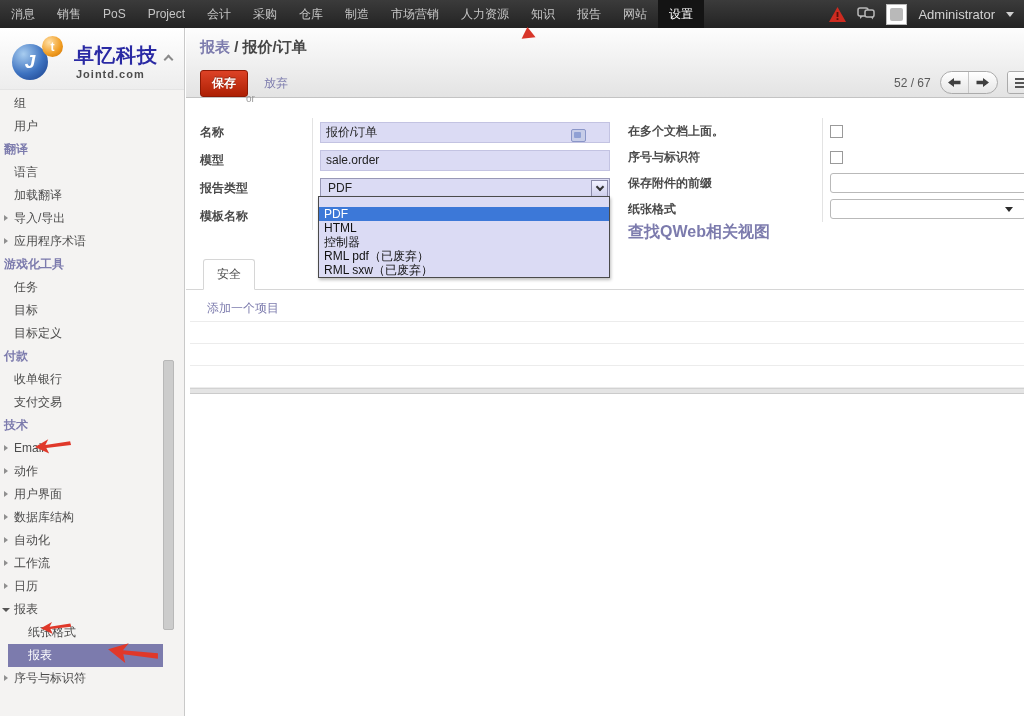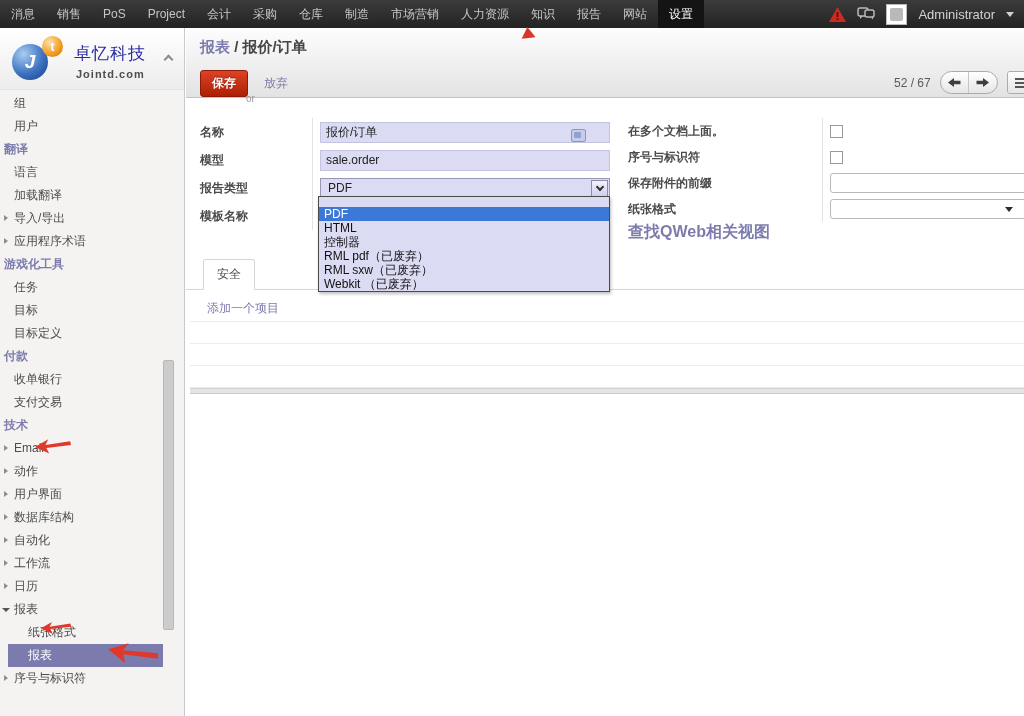--- a/index.html
+++ b/index.html
@@ -23,21 +23,21 @@
   
   .sidebar { position:absolute; left:0; top:28px; width:185px; height:688px;
     background:#f4f3f2; border-right:1px solid #c9c9c9; }
   .logo { position:relative; height:62px; background:linear-gradient(#ffffff,#ededed); border-bottom:1px solid #e4e4e4; cursor:pointer; }
   .ball-blue { position:absolute; left:12px; top:16px; width:36px; height:36px; border-radius:50%;
     background:radial-gradient(circle at 32% 28%, #a8cdf0, #3d72c0 55%, #173b86); color:#fff; font-weight:bold; font-style:italic;
     font-size:19px; display:flex; align-items:center; justify-content:center; }
   .ball-orange { position:absolute; left:42px; top:8px; width:21px; height:21px; border-radius:50%;
     background:radial-gradient(circle at 35% 30%, #ffe0a8, #f09b1f 60%, #c96d05); color:#fff; font-weight:bold;
     font-size:12px; display:flex; align-items:center; justify-content:center; }
-  .logo-title { position:absolute; left:74px; top:14px; font-size:17px; font-weight:normal; color:#2a2aa4; letter-spacing:1px; white-space:nowrap; }
+  .logo-title { position:absolute; left:74px; top:14px; font-size:20px; font-weight:bold; color:#2a2aa4; letter-spacing:1px; white-space:nowrap; }
   .logo-sub { position:absolute; left:76px; top:40px; font-size:11px; font-weight:bold; color:#4d4d4d; letter-spacing:1px; }
   .sb-menu { position:absolute; left:0; top:64px; width:163px; list-style:none; }
   .sb-menu li { position:relative; height:23px; line-height:23px; font-size:12px; color:#4c4c4c; padding-left:14px; cursor:pointer; white-space:nowrap; }
   .sb-menu li .tri { display:none; position:absolute; left:4px; top:8px; width:0; height:0;
     border-left:4px solid #8f8f8f; border-top:3px solid transparent; border-bottom:3px solid transparent; }
   .sb-menu li.t-header { color:#7c7bad; font-weight:bold; padding-left:4px; }
   .sb-menu li.t-arrow .tri { display:block; }
   .sb-menu li.t-expanded .tri { display:block; border-left:4px solid transparent; border-right:4px solid transparent;
     border-top:4px solid #555; border-bottom:none; left:2px; top:10px; }
   .sb-menu li.t-sub { padding-left:28px; }
@@ -357,21 +357,20 @@
 
   <div class="dropdown">
     <ul>
 
     <li class="t-empty"></li>
         <li class="t-selected">PDF</li>
         <li>HTML</li>
         <li>控制器</li>
         <li>RML pdf（已废弃）</li>
         <li>RML sxw（已废弃）</li>
-        <li>Webkit （已废弃）</li>
       </ul>
   </div>
 
   <div class="tabbar">
     <span class="tab">安全</span>
   </div>
 
   <div class="gtable">
     <div class="gt-add">
         <span>添加一个项目</span>

